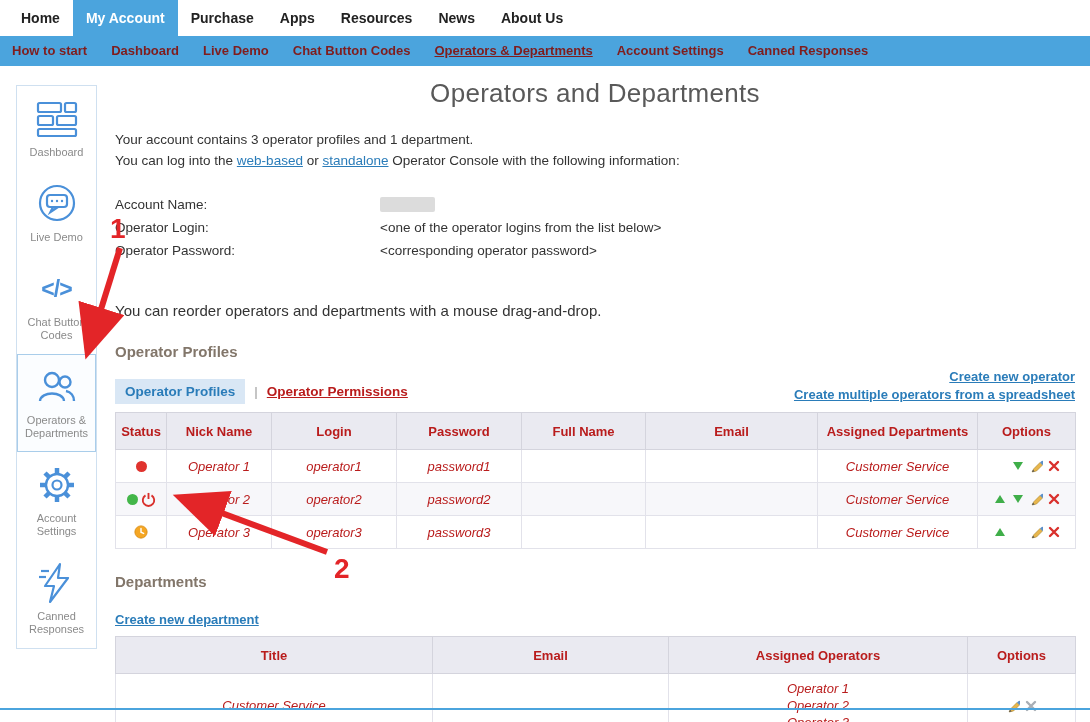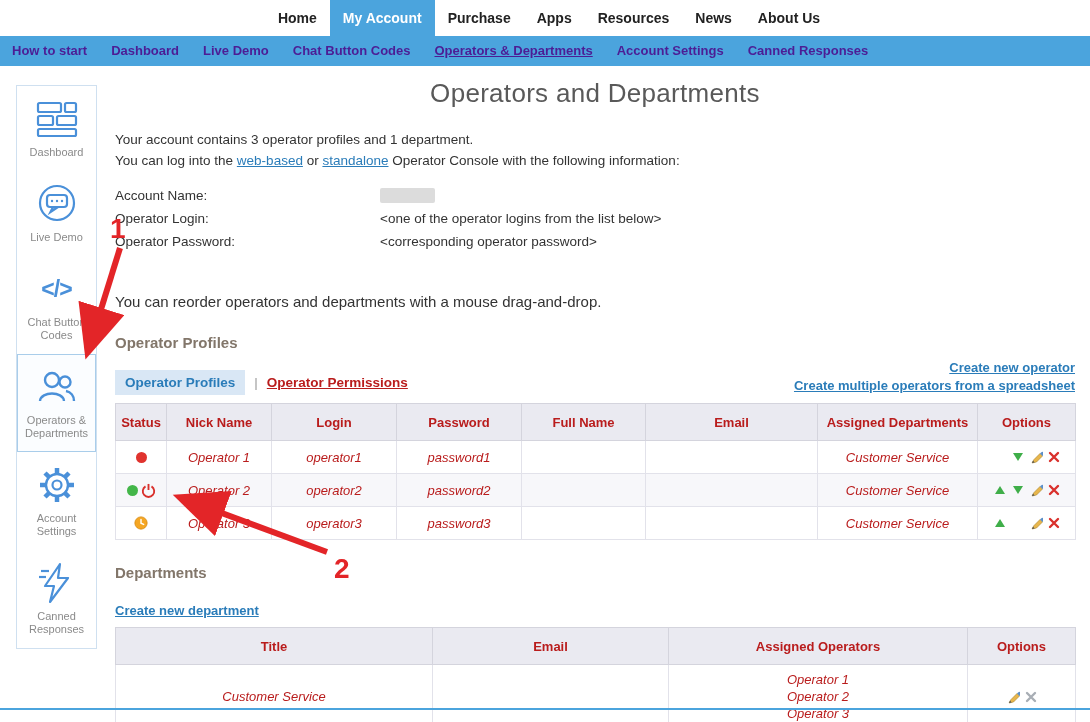--- a/index.html
+++ b/index.html
@@ -5,40 +5,40 @@
   * { box-sizing: border-box; margin: 0; padding: 0; }
   html,body { width:1090px; height:722px; }
   body {
     position: relative;
     font-family: "Liberation Sans", sans-serif;
     background: #ffffff;
     color: #333;
     overflow: hidden;
   }
   
-  .topnav { height:36px; display:flex; align-items:stretch; background:#fff; padding-left:8px;justify-content:center; }
+  .topnav { height:36px; display:flex; align-items:stretch; background:#fff; padding-left:8px; }
   .topnav .item { line-height:36px; padding:0 13px; font-weight:bold; font-size:14px; color:#222; cursor:pointer; white-space:nowrap; }
   .topnav .item.active { background:#4ba4dd; color:#fff; }
   
   .subnav { height:30px; background:#4ba4dd; display:flex; align-items:stretch; padding-left:0; }
-  .subnav .item { line-height:30px; padding:0 12px; font-weight:bold; font-size:13px; color:#4c1d95; cursor:pointer; white-space:nowrap; }
+  .subnav .item { line-height:30px; padding:0 12px; font-weight:bold; font-size:13px; color:#7f1d1d; cursor:pointer; white-space:nowrap; }
   .subnav .item.active { text-decoration:underline; }
   
   .sidebar { position:absolute; left:16px; top:85px; width:81px; background:#fff; border:1px solid #cfe0f0; }
   .side-item { padding:10px 3px 11px; text-align:center; cursor:pointer; border:1px solid transparent; }
   .side-item.active { border:1px solid #a9cdea; background:#fbfdff; }
   .side-item .ic { height:44px; display:flex; align-items:center; justify-content:center; }
   .side-item .lbl { margin-top:5px; font-size:11px; line-height:13px; color:#8a8a8a; }
   .code-glyph { font-size:23px; font-weight:bold; color:#4a90d9; letter-spacing:-1px; }
   
   .main { position:absolute; left:115px; top:72px; width:960px; }
   .page-title { text-align:center; font-size:26px; font-weight:400; color:#595959; margin:6px 0 20px; letter-spacing:.3px; }
   .intro p { font-size:13.5px; line-height:21px; color:#333; }
   a.textlink { color:#2a7cb9; text-decoration:underline; cursor:pointer; }
-  .account-info { margin-top:13px; }
+  .account-info { margin-top:22px; }
   .info-row { display:flex; align-items:center; height:23px; font-size:13.5px; }
   .info-label { width:265px; }
   .redacted { width:55px; height:15px; background:#dcdcdc; border-radius:2px; }
   .reorder-note { margin-top:40px; font-size:15px; }
   .section-heading { margin-top:24px; font-size:15px; font-weight:bold; color:#82766a; }
   
   .toolbar { display:flex; justify-content:space-between; align-items:flex-end; margin-top:8px; }
   .tabs { display:flex; align-items:center; }
   .tab-active { background:#d9e7f5; color:#2a7cb9; font-weight:bold; font-size:13.5px; padding:5px 10px; cursor:pointer; }
   .tab-sep { color:#999; margin:0 9px; font-size:13.5px; }

